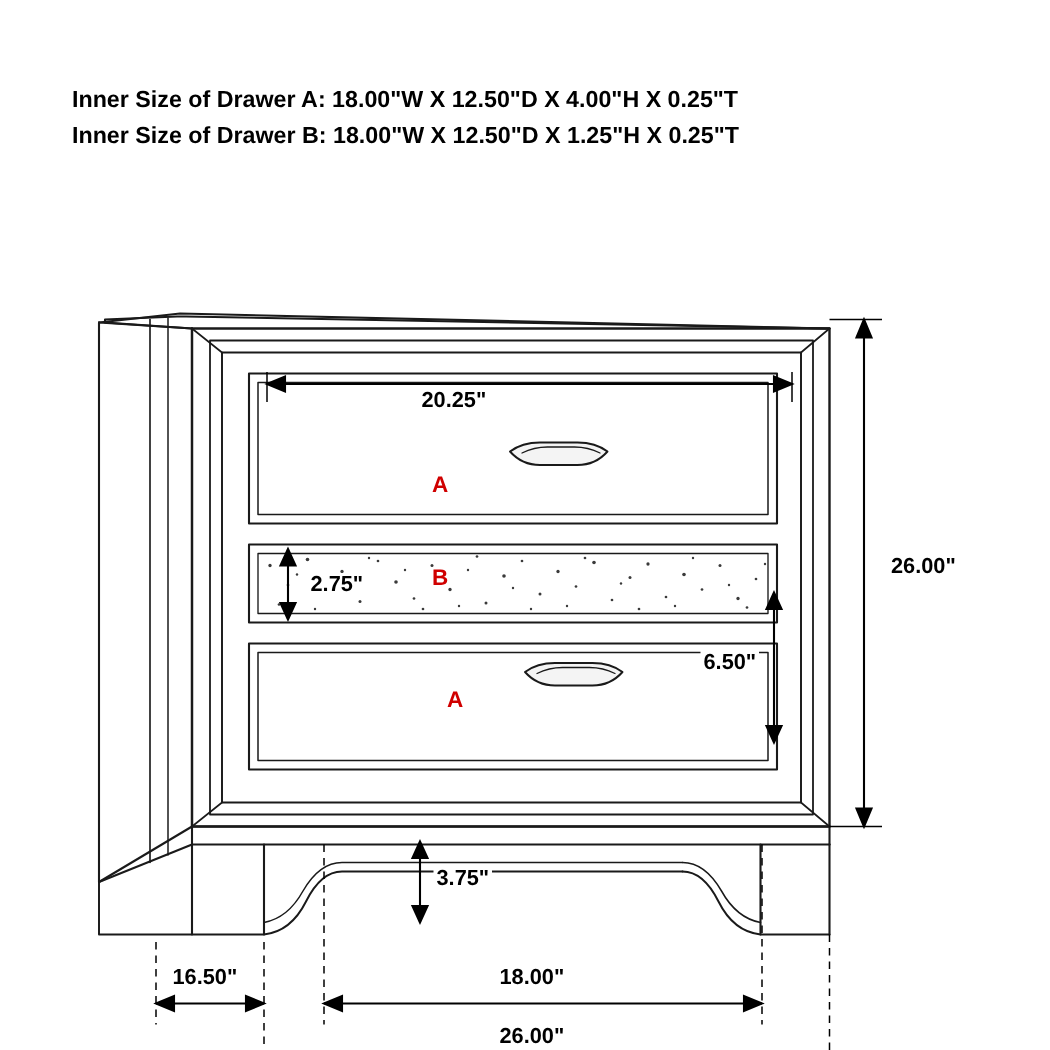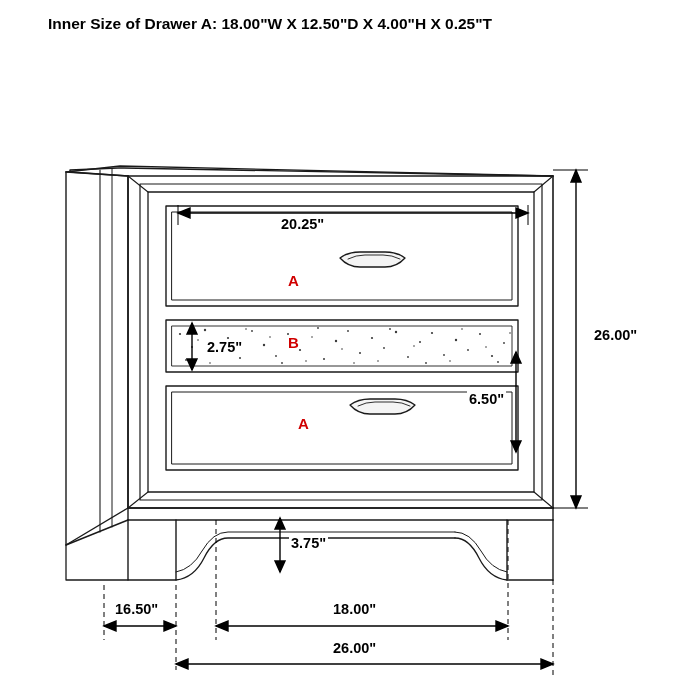--- a/index.html
+++ b/index.html
@@ -12,20 +12,21 @@
     height: 700px;
     font-family: "Liberation Sans", sans-serif;
     color: #000000;
     position: relative;
     overflow: hidden;
   }
   #stage {
     position: relative;
     width: 700px;
     height: 568px;
+    margin-top: 43px;
   }
   .header {
     position: absolute;
     left: 48px;
     top: 12px;
     width: 620px;
   }
   .header-line {
     font-size: 15.5px;
     font-weight: bold;
@@ -57,20 +58,21 @@
     white-space: nowrap;
   }
 </style>
 </head>
 <body>
 
 <div id="stage">
 
   <div class="header">
     <div class="header-line">Inner Size of Drawer A: 18.00"W X 12.50"D X 4.00"H X 0.25"T</div>
+    <div class="header-line">Inner Size of Drawer B: 18.00"W X 12.50"D X 1.25"H X 0.25"T</div>
   </div>
 
   <svg class="diagram" viewBox="0 0 700 700">
     <g fill="none" stroke="#1a1a1a" stroke-width="1.6" stroke-linejoin="round" stroke-linecap="round">
 
       <path d="M128 176 L553 176 L553 508 L128 508 Z"></path>
 
       <path d="M128 176 L70 172 L70 170 L118 168 L124 168 L553 176" stroke-width="1.4"></path>
       <path d="M128 176 L66 172" stroke-width="1.4"></path>
       <path d="M66 172 L120 166 L553 176" stroke-width="1.4"></path>

